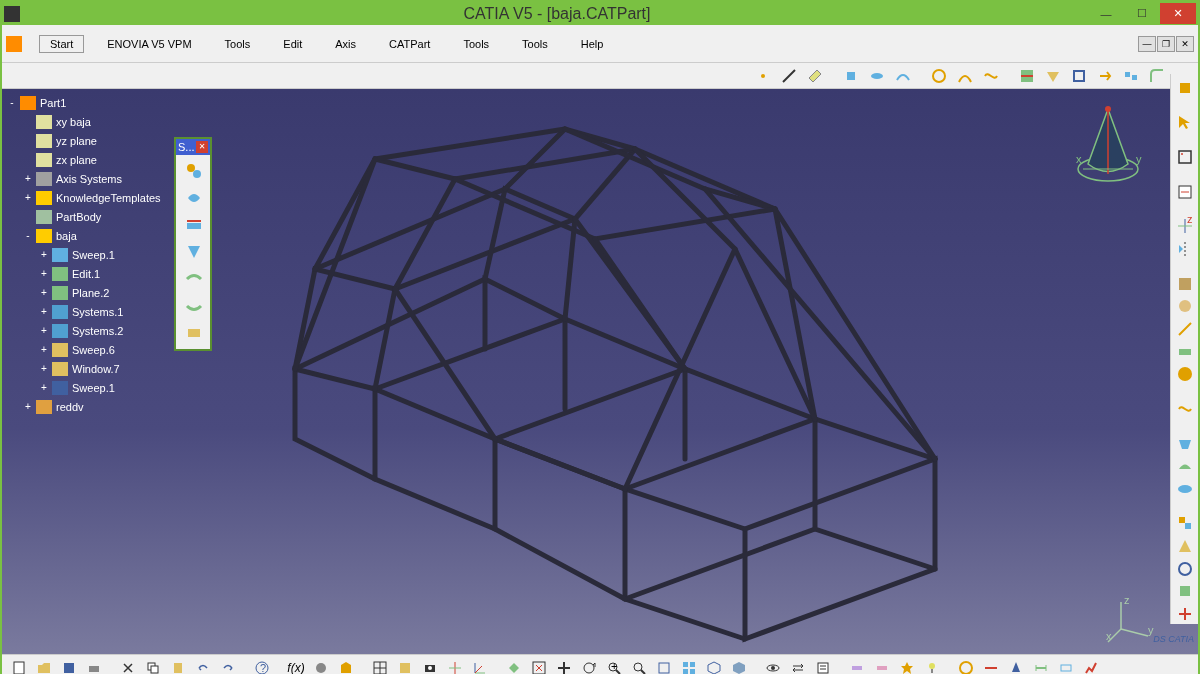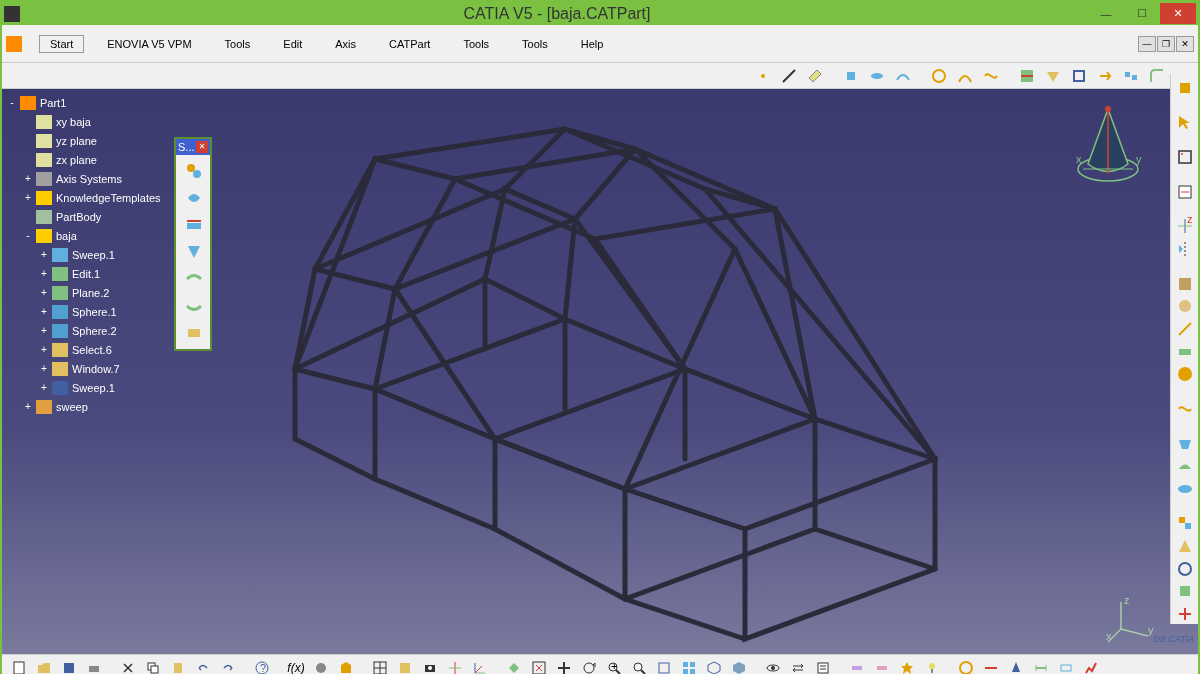--- a/index.html
+++ b/index.html
@@ -276,46 +276,46 @@
           <span>Edit.1</span>
         </div>
       <div class="tree-item indent2">
           <span class="tree-exp">+</span>
           <span class="tree-icon ti-planeitem"></span>
           <span>Plane.2</span>
         </div>
       <div class="tree-item indent2">
           <span class="tree-exp">+</span>
           <span class="tree-icon ti-sphere"></span>
-          <span>Sphere.1</span>
+          <span>Systems.1</span>
         </div>
       <div class="tree-item indent2">
           <span class="tree-exp">+</span>
           <span class="tree-icon ti-sphere"></span>
-          <span>Sphere.2</span>
+          <span>Systems.2</span>
         </div>
       <div class="tree-item indent2">
           <span class="tree-exp">+</span>
           <span class="tree-icon ti-split"></span>
-          <span>Select.6</span>
+          <span>Sweep.6</span>
         </div>
       <div class="tree-item indent2">
           <span class="tree-exp">+</span>
           <span class="tree-icon ti-split"></span>
           <span>Window.7</span>
         </div>
       <div class="tree-item indent2">
           <span class="tree-exp">+</span>
           <span class="tree-icon ti-join"></span>
           <span>Sweep.1</span>
         </div>
       <div class="tree-item indent1">
           <span class="tree-exp">+</span>
           <span class="tree-icon ti-user"></span>
-          <span>sweep</span>
+          <span>reddv</span>
         </div>
     </div>
 
     <div class="floating-toolbar">
       <div class="ft-title">
           <span>S...</span>
           <span class="ft-close">✕</span>
         </div>
       <div class="ft-body">
         <div class="ft-btn">

